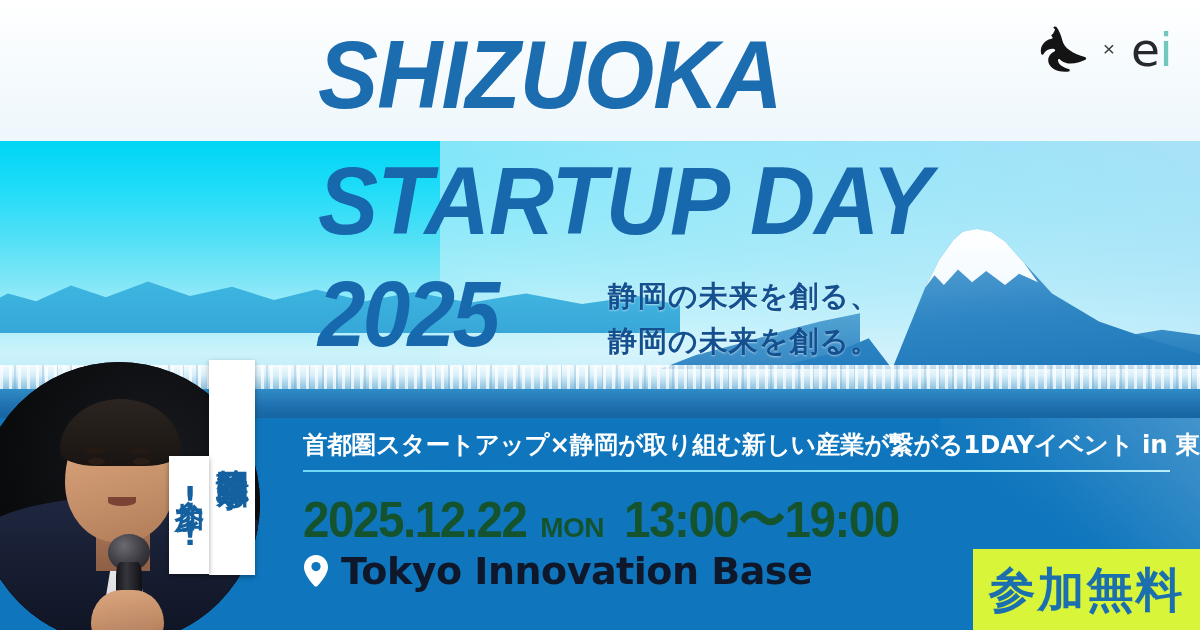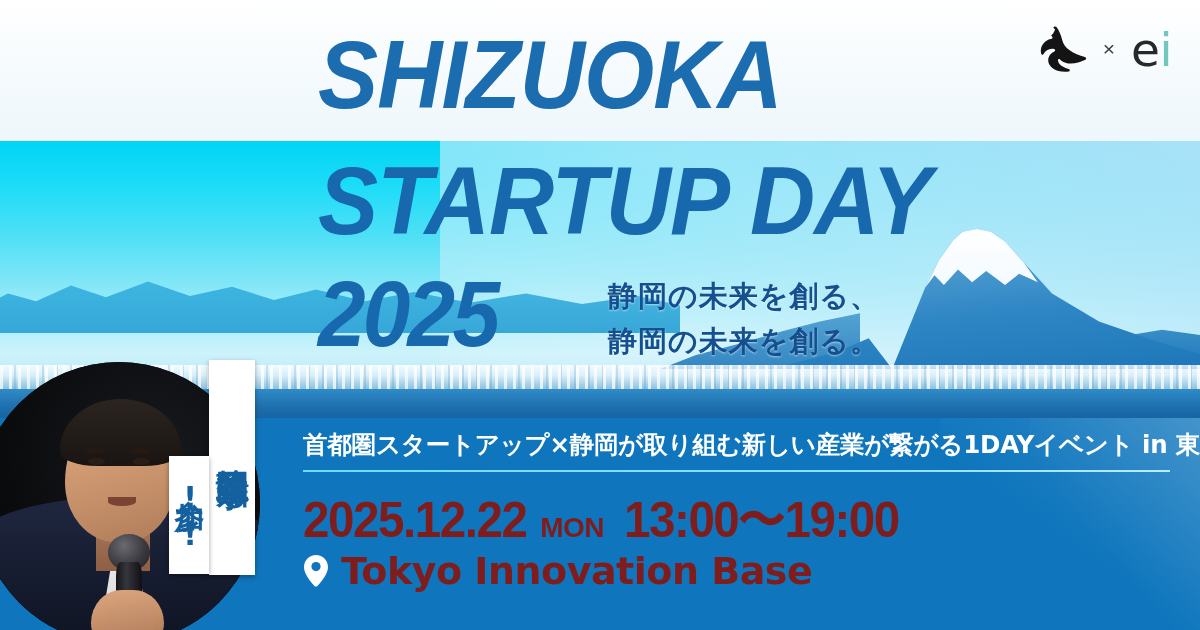--- a/index.html
+++ b/index.html
@@ -144,40 +144,40 @@
     letter-spacing:-0.2px; white-space:nowrap;
   }
   .divider {
     position:absolute; left:303px; top:470px; width:867px; height:2px;
     background:linear-gradient(90deg,#6fd9f5 0%,#8fe3f7 70%,#b7edfb 100%);
     z-index:8;
   }
   .datetime {
     position:absolute; left:303px; top:487px; z-index:8;
     display:flex; align-items:baseline;
-    color:#7f1d1d; white-space:nowrap;
+    color:#14532d; white-space:nowrap;
   }
   .dt-date {
     font-family:"Liberation Sans","DejaVu Sans",sans-serif;
     font-weight:bold; font-size:50px; letter-spacing:-1.5px;
     transform:scaleX(.95); transform-origin:left bottom;
   }
   .dt-dow {
     font-family:"Liberation Sans","DejaVu Sans",sans-serif;
     font-weight:bold; font-size:28px; letter-spacing:-0.5px; margin-left:2px;
   }
   .dt-time {
     font-family:"Liberation Sans","DejaVu Sans",sans-serif;
     font-weight:bold; font-size:50px; letter-spacing:-1.5px; margin-left:20px;
     transform:scaleX(.95); transform-origin:left bottom;
   }
   .venue {
     position:absolute; left:303px; top:549px; z-index:8;
     display:flex; align-items:center; gap:12px;
-    color:#7f1d1d; white-space:nowrap;
+    color:#0f172a; white-space:nowrap;
   }
   .pin-icon { width:26px; height:32px; display:block; flex:0 0 auto; }
   .venue-name {
     font-family:"DejaVu Sans","Liberation Sans",sans-serif;
     font-weight:bold; font-size:38px; letter-spacing:-0.5px;
   }
 
   
   .free-badge {
     position:absolute; left:973px; top:549px; width:227px; height:81px;
@@ -345,20 +345,23 @@
   <div class="venue">
     <span>
       <svg class="pin-icon" viewBox="0 0 26 32" xmlns="http://www.w3.org/2000/svg">
         <path d="M13 0C6.4 0 1 5.3 1 11.9c0 8.6 10.5 18.9 11 19.4.6.5 1.5.5 2 0 .5-.5 11-10.8 11-19.4C25 5.3 19.6 0 13 0z" fill="#ffffff"></path>
         <circle cx="13" cy="11.6" r="4.6" fill="#0f76bd"></circle>
       </svg>
     </span>
     <span class="venue-name">Tokyo Innovation Base</span>
   </div>
 
+  <div class="free-badge">
+    <span>参加無料</span>
+  </div>
 
   <div class="portrait">
     <div class="p-bg"></div>
     <div class="p-suit"></div>
     <div class="p-shirt"></div>
     <div class="p-neck"></div>
     <div class="p-head"></div>
     <div class="p-hair"></div>
     <div class="p-brow-l"></div>
     <div class="p-brow-r"></div>

